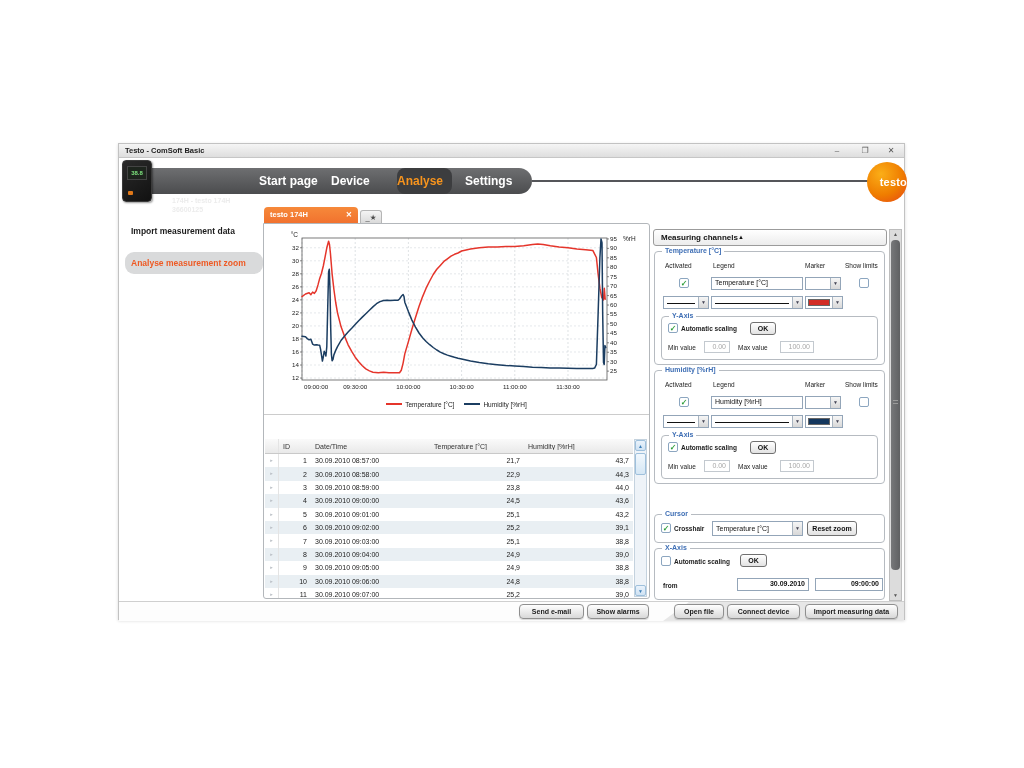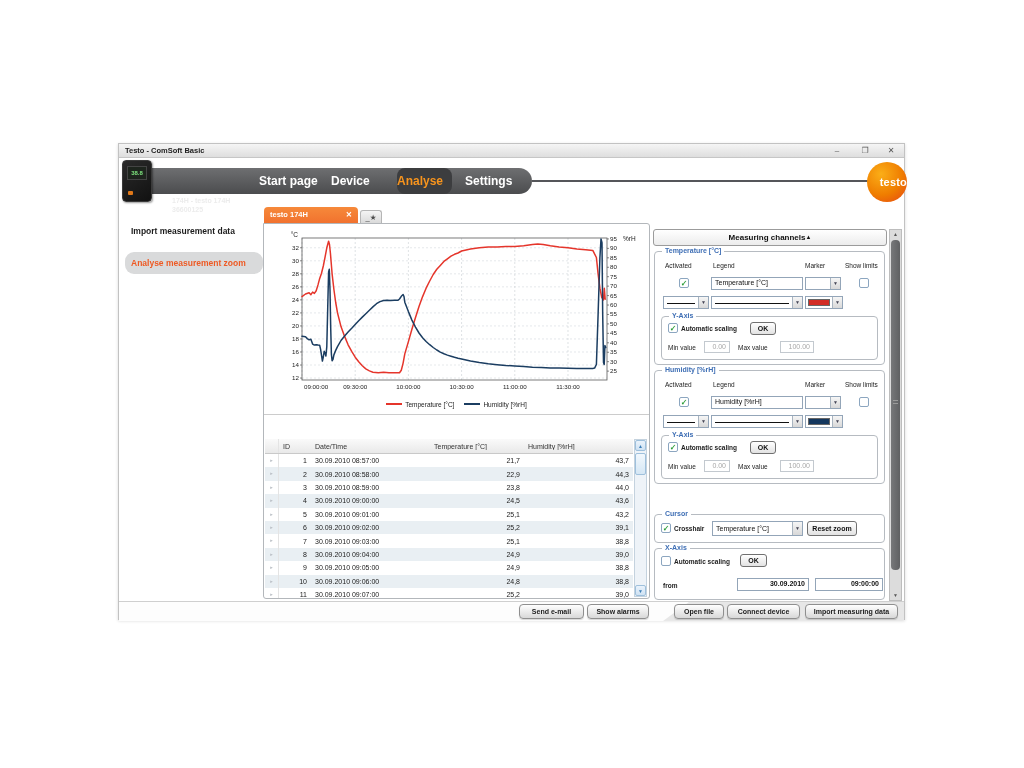--- a/index.html
+++ b/index.html
@@ -47,21 +47,21 @@
   .t-row.alt { background:#e9eff3; }
   .t-cell { padding:0 4px; white-space:nowrap; overflow:hidden; }
   .t-right { text-align:right; }
   .t-gutter { color:#b9bec4; font-size:5px; text-align:center; border-right:1px solid #e4e4e4; height:100%; line-height:13.4px; }
   #table-scroll { left:370px; top:215px; width:13px; height:158px; background:#eef3f8; border:1px solid #c4d2de; }
   .ts-btn { left:0; width:11px; height:11px; background:linear-gradient(#eaf3fc,#cfe2f3); border:1px solid #9ec0dc; border-radius:2px; color:#3c7fb8; font-size:5px; text-align:center; line-height:10px; }
   #table-thumb { left:0; top:13px; width:11px; height:22px; background:linear-gradient(#f2f8fd,#d5e7f5); border:1px solid #9ec0dc; border-radius:2px; }
 
   
   #right-panel { left:534px; top:85px; width:234px; height:372px; font-size:7px; color:#111; }
-  .acc-header { left:0; width:234px; height:17px; background:linear-gradient(#ffffff,#ececec); border:1px solid #9b9b9b; border-radius:3px; font-weight:bold; font-size:8px; line-height:15px; padding:0 7px; display:flex; justify-content:center; cursor:pointer; }
+  .acc-header { left:0; width:234px; height:17px; background:linear-gradient(#ffffff,#ececec); border:1px solid #9b9b9b; border-radius:3px; font-weight:bold; font-size:8px; line-height:15px; padding:0 7px; display:flex; justify-content:flex-start; cursor:pointer; }
   .acc-arrow { font-size:6px; color:#111; line-height:15px; }
   .fieldset { left:1px; width:231px; border:1px solid #b6bbc1; border-radius:4px; background:#fff; }
   .fs-legend { position:absolute; top:-5px; left:7px; background:#fff; padding:0 3px; color:#3f6fb5; font-weight:bold; font-size:7px; white-space:nowrap; }
   .lbl { position:absolute; font-size:6.5px; color:#222; white-space:nowrap; }
   .cb { position:absolute; width:10px; height:10px; border:1px solid #8ca6c0; border-radius:2px; background:#fff; font-size:8px; line-height:9px; text-align:center; color:#2e9e3a; font-weight:bold; cursor:pointer; }
   .field { position:absolute; border:1px solid #93a5b8; background:#fff; font-size:7px; padding:1px 3px; white-space:nowrap; overflow:hidden; }
   .field.disabled { color:#a8a8a8; border-color:#c3c9cf; }
   .dd { position:absolute; border:1px solid #93a5b8; background:#fff; display:flex; cursor:pointer; }
   .dd .val { flex:1; position:relative; overflow:hidden; }
   .dd .btn { width:10px; background:linear-gradient(#f6f6f6,#d8d8d8); border-left:1px solid #a8b4c0; font-size:5px; text-align:center; color:#445; line-height:11px; }

